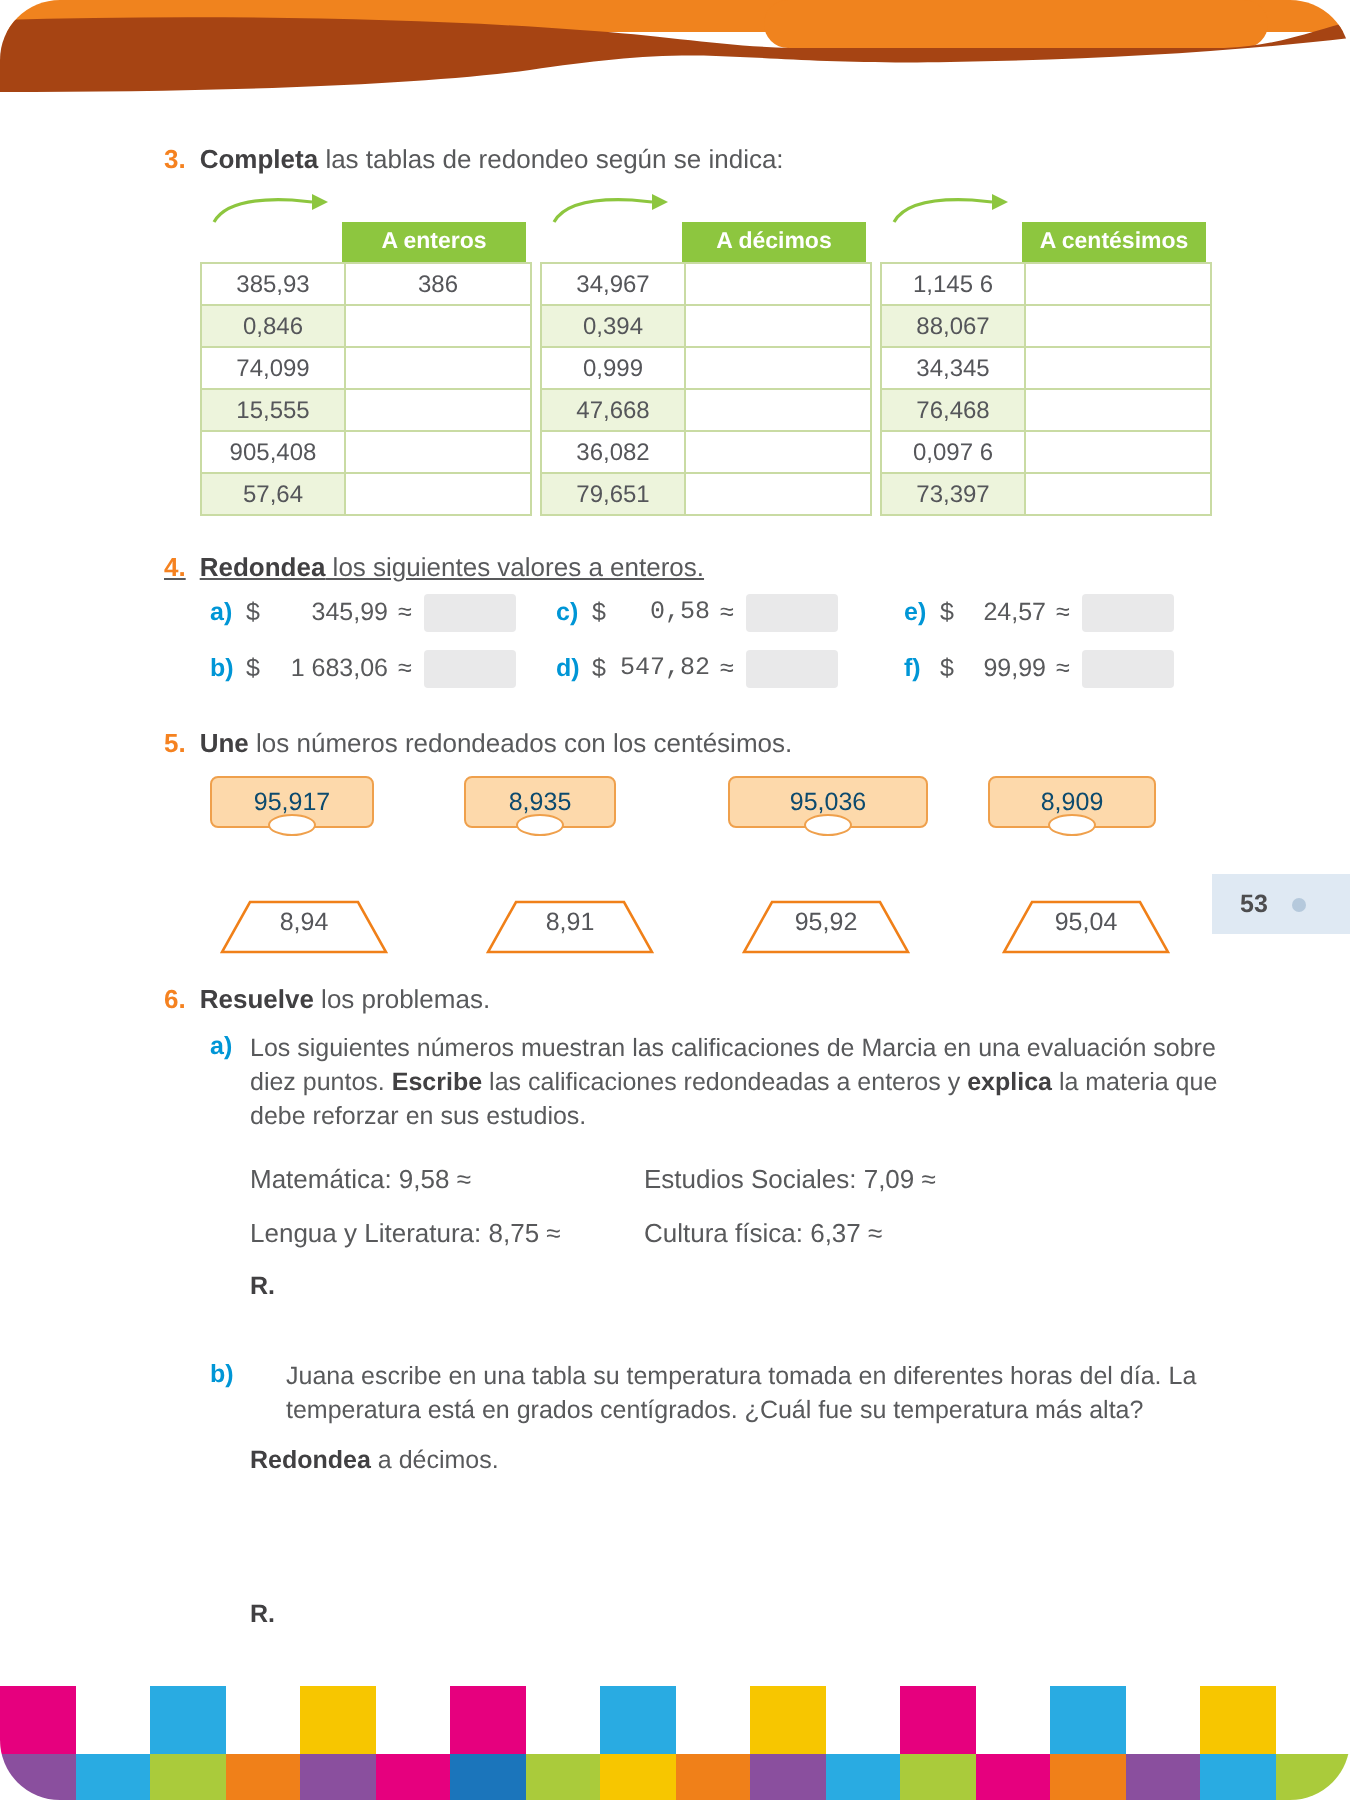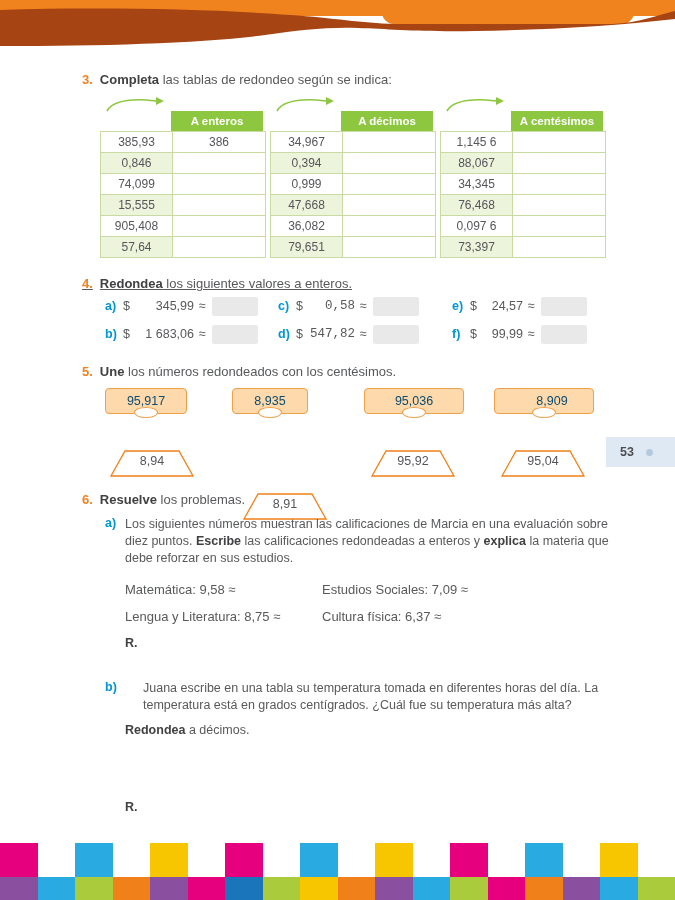--- a/index.html
+++ b/index.html
@@ -1,17 +1,17 @@
 <!DOCTYPE html>
 <html><head>
 <meta charset="utf-8">
 <style>
   html,body{margin:0;padding:0;}
   .page{position:relative;width:675px;height:900px;background:#ffffff;overflow:hidden;
-        font-family:"Liberation Sans","DejaVu Sans",sans-serif;color:#58595b;}
+        font-family:"Liberation Sans","DejaVu Sans",sans-serif;color:#58595b;border-radius:30px;}
   .abs{position:absolute;}
 
   
   .ex-head{position:absolute;font-size:13px;color:#58595b;}
   .ex-num{color:#f58220;font-weight:bold;margin-right:7px;}
   .bw{font-weight:bold;color:#414042;}
 
   
   .tables-row{position:absolute;left:100px;top:96px;display:flex;gap:7px;}
   .rtable{width:163px;}
@@ -269,32 +269,32 @@
       <span class="oval"></span>
     </div>
     <div class="num-card" style="left:232px;width:74px;">
       <span>8,935</span>
       <span class="oval"></span>
     </div>
     <div class="num-card" style="left:364px;width:98px;">
       <span>95,036</span>
       <span class="oval"></span>
     </div>
-    <div class="num-card" style="left:494px;width:82px;padding-left:16px;">
+    <div class="num-card" style="left:494px;width:82px;">
       <span>8,909</span>
       <span class="oval"></span>
     </div>
 
     <div class="bin" style="left:110px;">
       <svg width="84" height="27" viewBox="0 0 84 27">
         <polygon points="15,1 69,1 83,26 1,26" fill="#ffffff" stroke="#f08019" stroke-width="1.3"></polygon>
       </svg>
       <span class="bin-label">8,94</span>
     </div>
-    <div class="bin" style="left:243px;margin-top:43px;">
+    <div class="bin" style="left:243px;">
       <svg width="84" height="27" viewBox="0 0 84 27">
         <polygon points="15,1 69,1 83,26 1,26" fill="#ffffff" stroke="#f08019" stroke-width="1.3"></polygon>
       </svg>
       <span class="bin-label">8,91</span>
     </div>
     <div class="bin" style="left:371px;">
       <svg width="84" height="27" viewBox="0 0 84 27">
         <polygon points="15,1 69,1 83,26 1,26" fill="#ffffff" stroke="#f08019" stroke-width="1.3"></polygon>
       </svg>
       <span class="bin-label">95,92</span>

